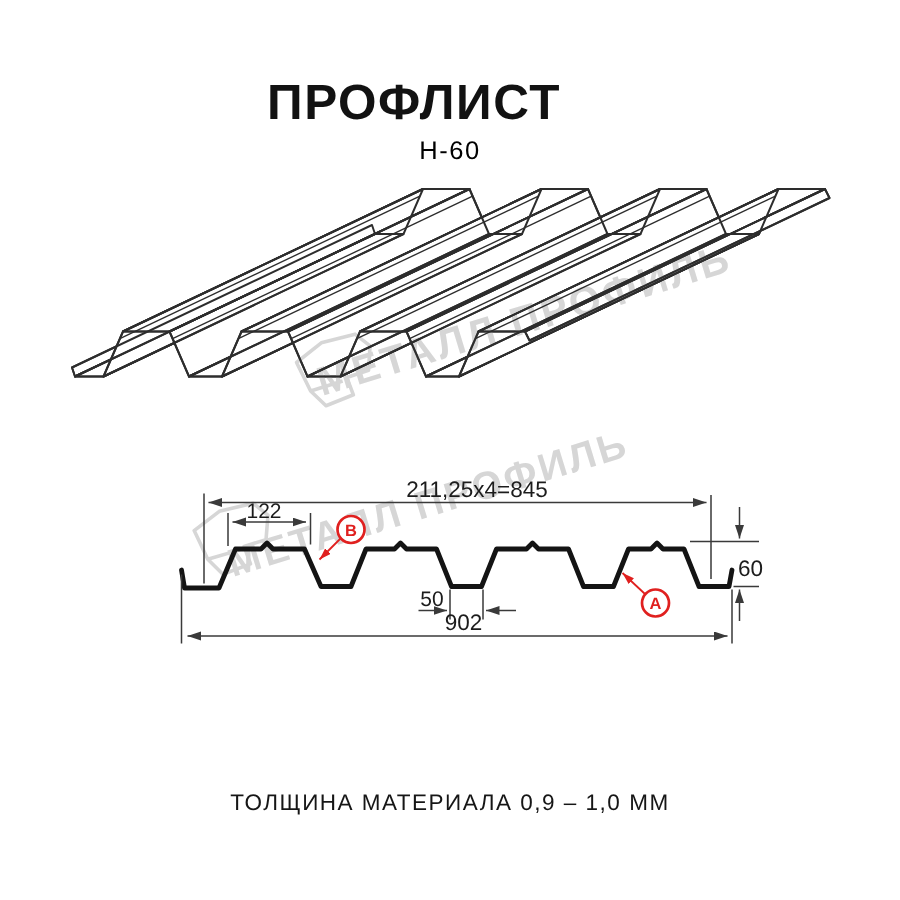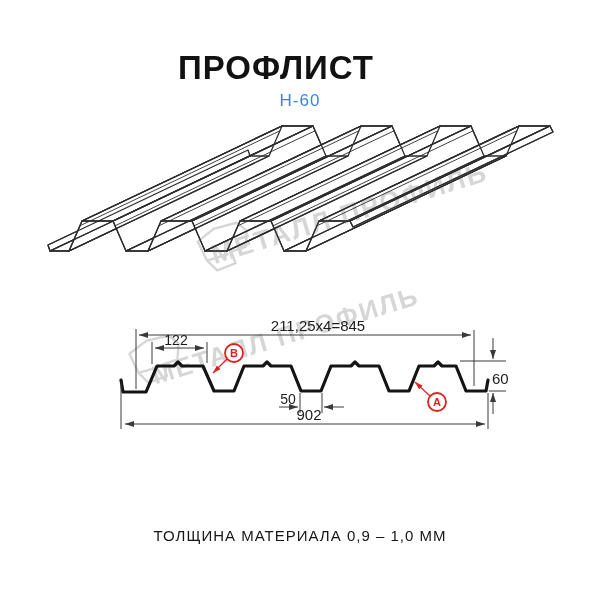--- a/index.html
+++ b/index.html
@@ -1,21 +1,21 @@
 <!DOCTYPE html>
 <html><head>
 <meta charset="utf-8">
 <style>
   html,body{margin:0;padding:0;background:#ffffff;}
   .stage{position:relative;width:600px;height:600px;background:#ffffff;overflow:hidden;
          font-family:"Liberation Sans", sans-serif;}
   .title{position:absolute;top:49px;left:0;width:552px;text-align:center;
          font-size:33px;font-weight:bold;letter-spacing:1px;color:#121212;}
   .subtitle{position:absolute;top:91px;left:0;width:600px;text-align:center;
-         font-size:17px;font-weight:500;letter-spacing:1px;color:#3b82f6;}
+         font-size:17px;font-weight:500;letter-spacing:1px;color:#000000;}
   .footer{position:absolute;top:527px;left:0;width:600px;text-align:center;
          font-size:15px;font-weight:500;letter-spacing:1px;color:#161616;}
   svg{position:absolute;top:0;left:0;}
   .dimtxt{font-family:"Liberation Sans",sans-serif;font-size:14px;fill:#1c1c1c;}
   .dimtxt-lg{font-family:"Liberation Sans",sans-serif;font-size:15px;fill:#1c1c1c;}
   .callout-letter{font-family:"Liberation Sans",sans-serif;font-size:11px;font-weight:bold;}
   .wm-text{font-family:"Liberation Sans",sans-serif;font-weight:bold;letter-spacing:2px;}
 </style>
 </head>
 <body>

